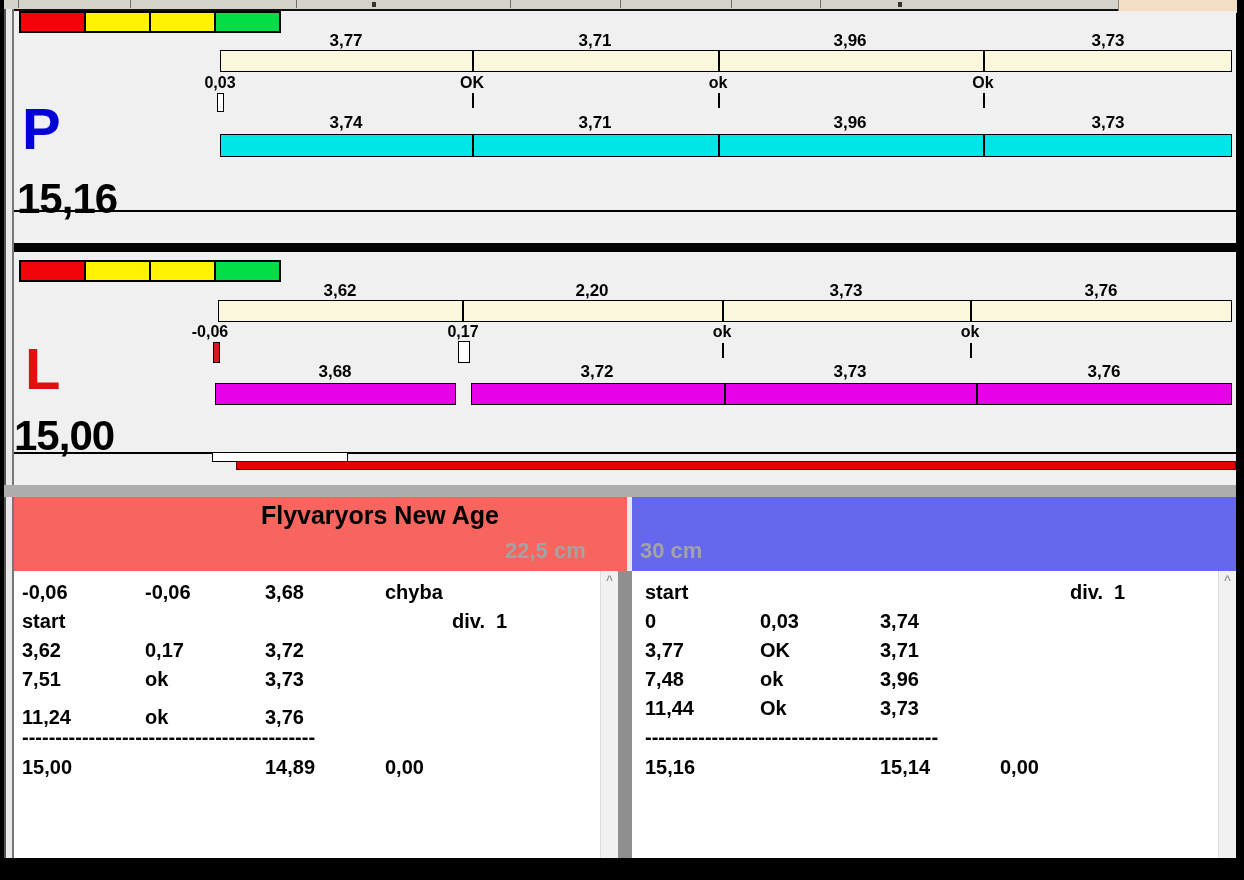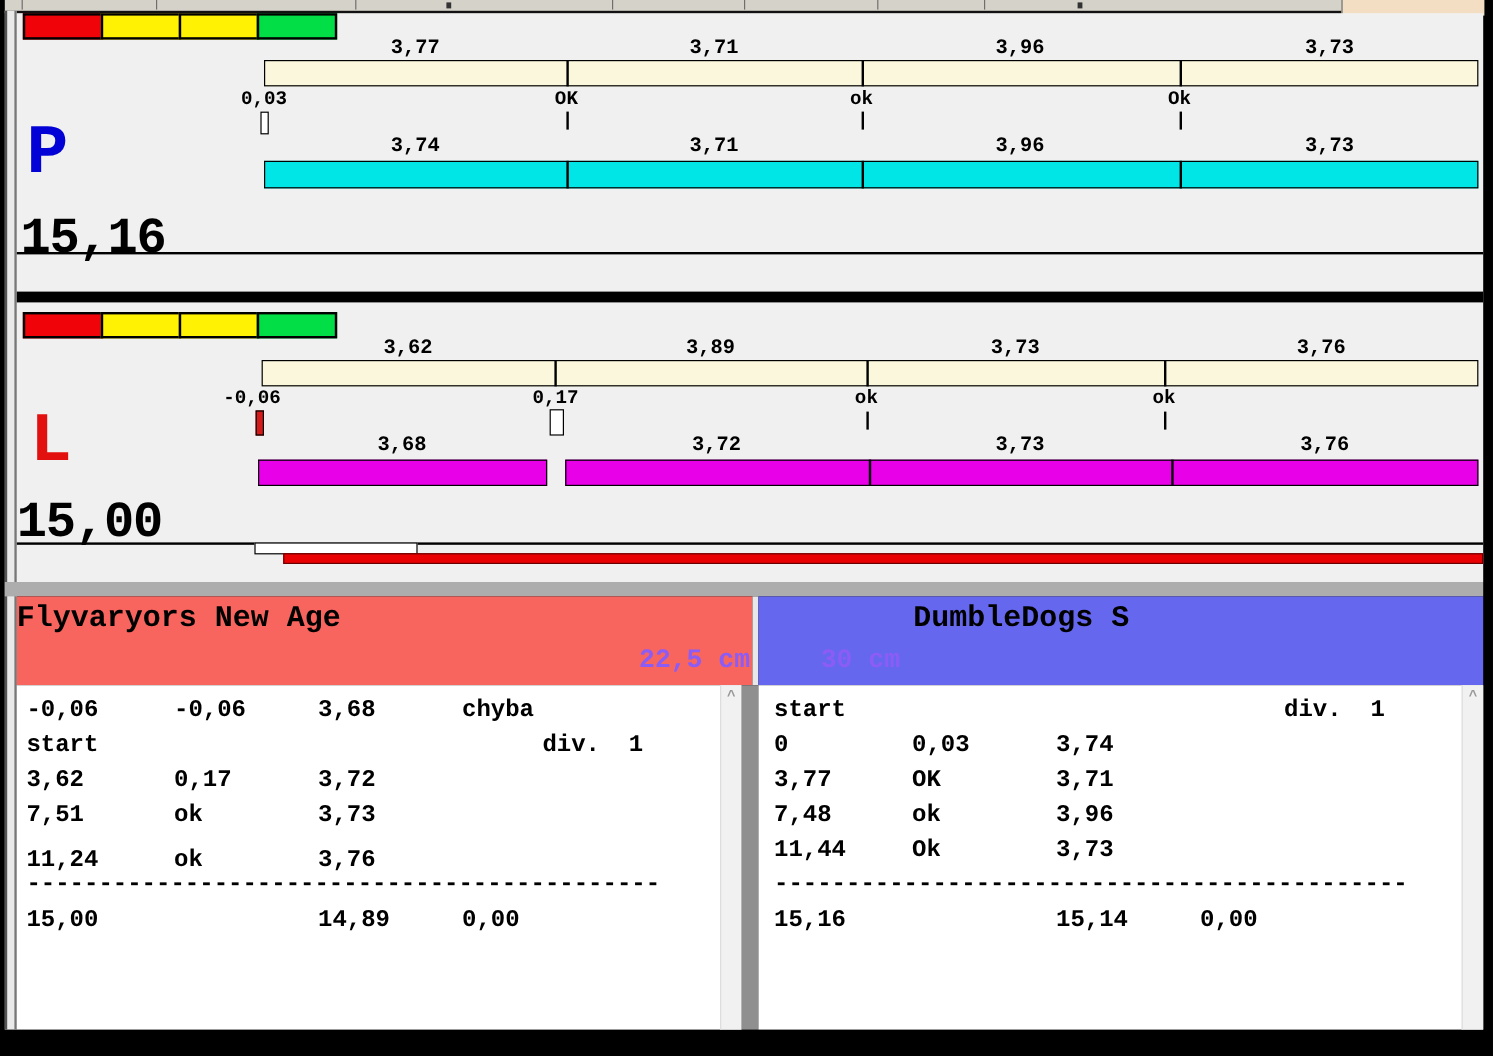--- a/index.html
+++ b/index.html
@@ -1,17 +1,17 @@
 <!DOCTYPE html>
 <html><head>
 <meta charset="utf-8">
 <style>
   html,body{margin:0;padding:0;background:#000;}
   .stage{position:relative;width:1244px;height:880px;background:#000;overflow:hidden;
-         font-family:Liberation Mono, monospace;color:#000;}
+         font-family:Liberation Sans, sans-serif;color:#000;}
   
   .toolbar-frag{position:absolute;left:4px;top:0;width:1114px;height:9px;background:#D5D2C9;border-bottom:2px solid #111;}
   .tb-div{position:absolute;top:0;width:1px;height:8px;background:#6f6f6f;}
   .tb-glyph{position:absolute;top:2px;width:4px;height:5px;background:#333;}
   .tan-strip{position:absolute;left:1118px;top:0;width:118px;height:13px;background:#F3DEC4;border-left:1px solid #888;}
   .edge-strip{position:absolute;left:4px;top:9px;width:10px;height:849px;background:#E9E9E9;
               border-left:2px solid #555;border-right:2px solid #777;box-sizing:border-box;}
   .main-bg{position:absolute;left:14px;top:11px;width:1222px;height:474px;background:#F0F0F0;}
   
   .chip{position:absolute;width:67px;height:22px;border:2px solid #000;box-sizing:border-box;}
@@ -23,23 +23,23 @@
   .marker{position:absolute;border:1px solid #000;box-sizing:border-box;background:#fff;}
   .lane-letter{position:absolute;font-size:58px;font-weight:bold;line-height:1;}
   .lane-total{position:absolute;font-size:42px;font-weight:bold;line-height:1;letter-spacing:-1px;}
   .hline{position:absolute;height:2px;background:#000;}
   .black-divider{position:absolute;left:14px;top:243px;width:1222px;height:9px;background:#000;}
   .finish-box{position:absolute;left:212px;top:452px;width:136px;height:10px;background:#fff;border:1px solid #000;box-sizing:border-box;}
   .progress-red{position:absolute;left:236px;top:461px;width:1000px;height:9px;border:1px solid #6d0000;box-sizing:border-box;}
   
   .gray-strip{position:absolute;left:4px;top:485px;width:1232px;height:12px;background:#ADADAD;}
   .panel-header{position:absolute;top:497px;height:74px;}
-  .team-name{position:absolute;font-size:25px;font-weight:bold;text-align:left;color:#000;}
+  .team-name{position:absolute;font-size:25px;font-weight:bold;text-align:right;color:#000;}
   .team-dogs{position:absolute;font-size:18px;font-weight:bold;text-align:center;color:#fff;}
-  .cm-label{position:absolute;font-size:22px;font-weight:bold;text-align:right;color:#8b5cf6;}
+  .cm-label{position:absolute;font-size:22px;font-weight:bold;text-align:left;color:#a3a3a3;}
   .ts-box{position:absolute;left:499px;top:497px;width:262px;height:39px;background:#fff;text-align:center;
           font-size:26px;line-height:39px;z-index:5;}
   .table-bg{position:absolute;top:571px;width:604px;height:287px;background:#fff;}
   .mid-divider{position:absolute;left:618px;top:571px;width:14px;height:287px;background:#8F8F8F;}
   .scrollbar{position:absolute;right:0;top:0;width:18px;height:287px;background:#F1F1F1;border-left:1px solid #ddd;box-sizing:border-box;}
   .scroll-up{position:absolute;top:2px;left:0;width:100%;text-align:center;font-size:12px;color:#999;font-weight:bold;}
   .trow{position:absolute;height:26px;font-size:20px;font-weight:bold;}
   .trow span{position:absolute;white-space:pre;}
   .divlab{}
   .sep-line{position:absolute;font-size:20px;font-weight:bold;letter-spacing:0;white-space:pre;}
@@ -107,21 +107,21 @@
 
   <div class="black-divider"></div>
 
   <div>
     <div class="chip" style="left: 19px; top: 260px; background: rgb(240, 3, 9);"></div>
     <div class="chip" style="left: 84px; top: 260px; background: rgb(255, 242, 3);"></div>
     <div class="chip" style="left: 149px; top: 260px; background: rgb(255, 242, 3);"></div>
     <div class="chip" style="left: 214px; top: 260px; background: rgb(2, 222, 69);"></div>
 
     <div class="slabel" style="left:340px;top:281px">3,62</div>
-    <div class="slabel" style="left:592px;top:281px">3,89</div>
+    <div class="slabel" style="left:592px;top:281px">2,20</div>
     <div class="slabel" style="left:846px;top:281px">3,73</div>
     <div class="slabel" style="left:1101px;top:281px">3,76</div>
 
     <div class="hbar" style="left: 218px; top: 300px; width: 1014px; height: 22px; background: rgb(251, 247, 220);"></div>
     <div class="bdiv" style="left:462px;top:300px;height:22px"></div>
     <div class="bdiv" style="left:722px;top:300px;height:22px"></div>
     <div class="bdiv" style="left:970px;top:300px;height:22px"></div>
 
     <div class="chk" style="left:210px;top:323px">-0,06</div>
     <div class="chk" style="left:463px;top:323px">0,17</div>
@@ -152,21 +152,20 @@
   <div class="gray-strip"></div>
 
   <div class="panel-header" style="left: 14px; width: 613px; background: rgb(248, 100, 94);"></div>
   <div class="panel-header" style="left:627px;width:5px;background:#E8E8E8"></div>
   <div class="panel-header" style="left: 632px; width: 604px; background: rgb(101, 104, 239);"></div>
 
   <div class="team-name" style="left:14px;width:485px;top:501px">Flyvaryors New Age</div>
   <div class="cm-label" style="left:505px;width:120px;top:538px">22,5 cm</div>
 
 
-  <div class="team-name" style="left:761px;width:475px;top:501px">DumbleDogs S</div>
   <div class="cm-label" style="left:640px;width:110px;top:538px">30 cm</div>
 
   <div class="table-bg" style="left:14px">
     <div class="scrollbar">
       <div class="scroll-up">^</div>
     </div>
   </div>
   <div class="mid-divider"></div>
 
   <div class="table-bg" style="left:632px">

